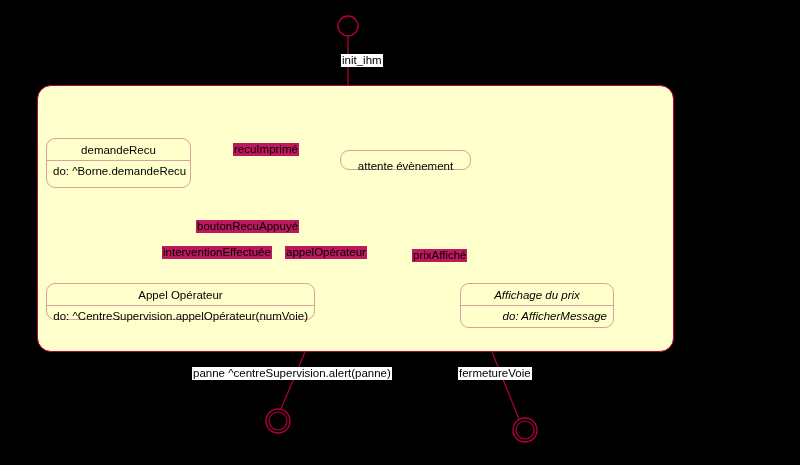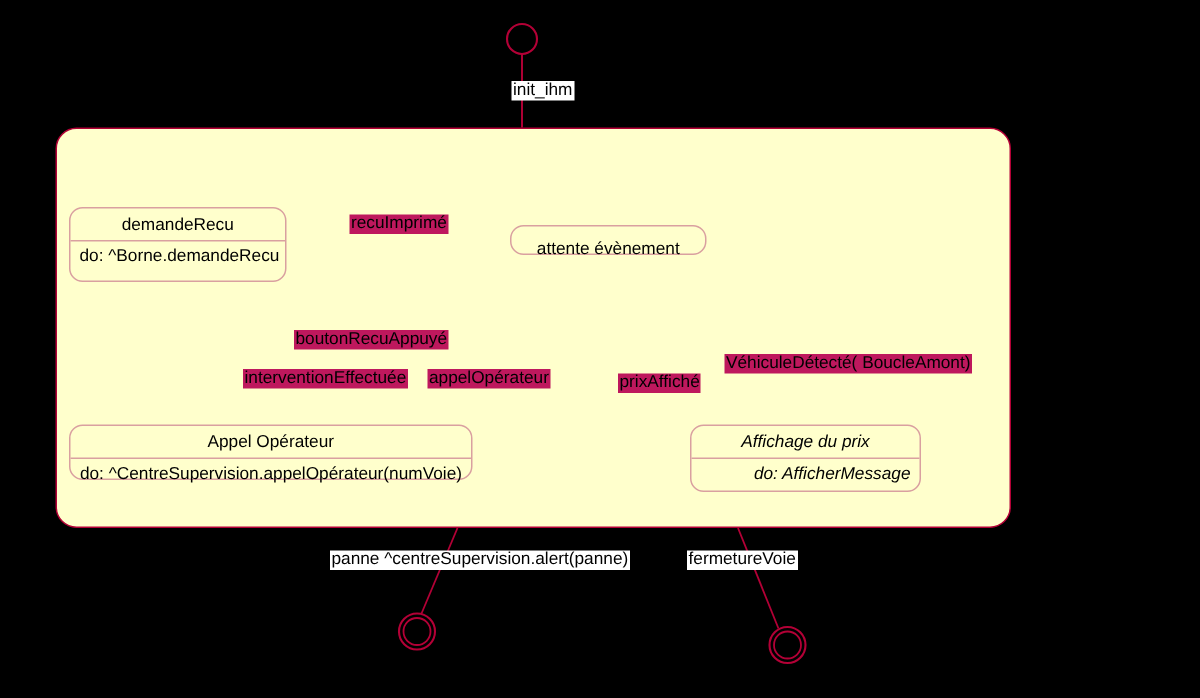--- a/index.html
+++ b/index.html
@@ -172,19 +172,18 @@
   <div class="lbl on-pane" style="left:233px; top:143px;">recuImprimé</div>
 
   <div class="lbl on-pane" style="left:196px; top:189px;margin-top:31px;">boutonRecuAppuyé</div>
 
   <div class="lbl on-pane" style="left:162px; top:246px;">interventionEffectuée</div>
 
   <div class="lbl on-pane" style="left:285px; top:246px;">appelOpérateur</div>
 
   <div class="lbl on-pane" style="left:412px; top:249px;">prixAffiché</div>
 
-  <div class="lbl on-pane" style="left:483px; top:236px;">VéhiculeDétecté( BoucleAmont)</div>
 
-  <div class="lbl" style="left:220px; top:367px;">panne ^centreSupervision.alert(panne)</div>
+  <div class="lbl" style="left:192px; top:367px;">panne ^centreSupervision.alert(panne)</div>
 
   <div class="lbl" style="left:458px; top:367px;">fermetureVoie</div>
 
 </div>
 
 </body></html>

